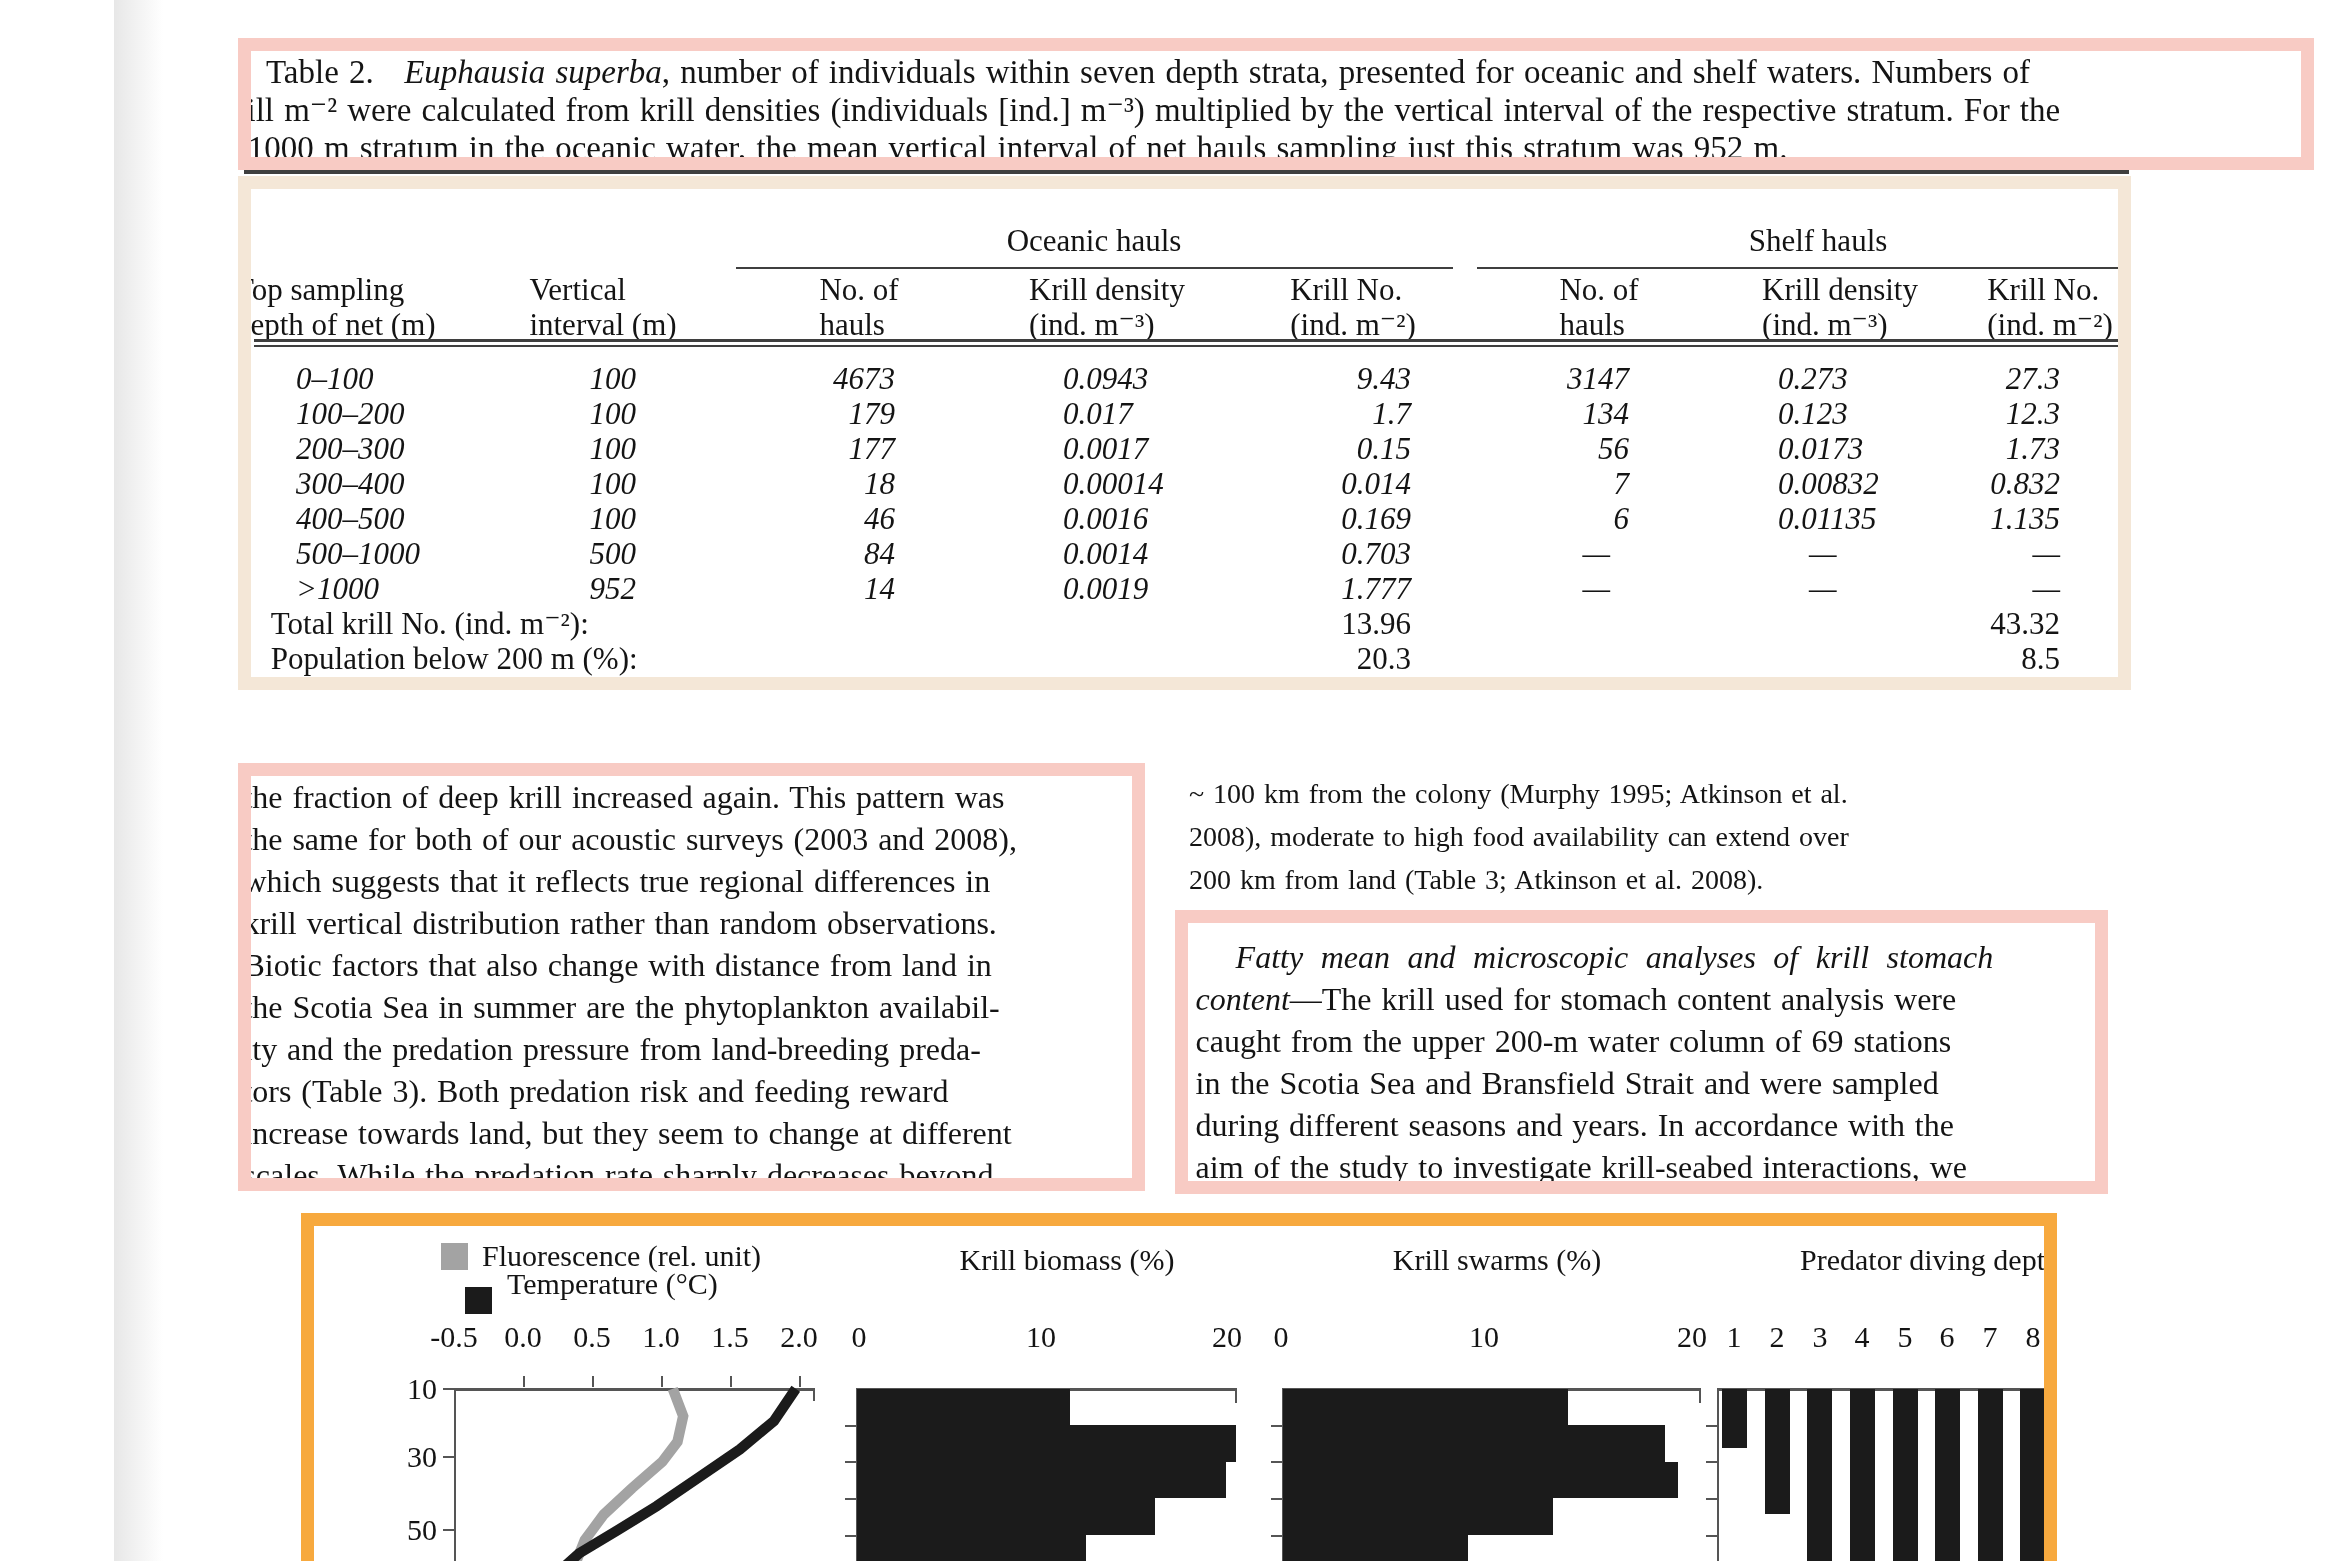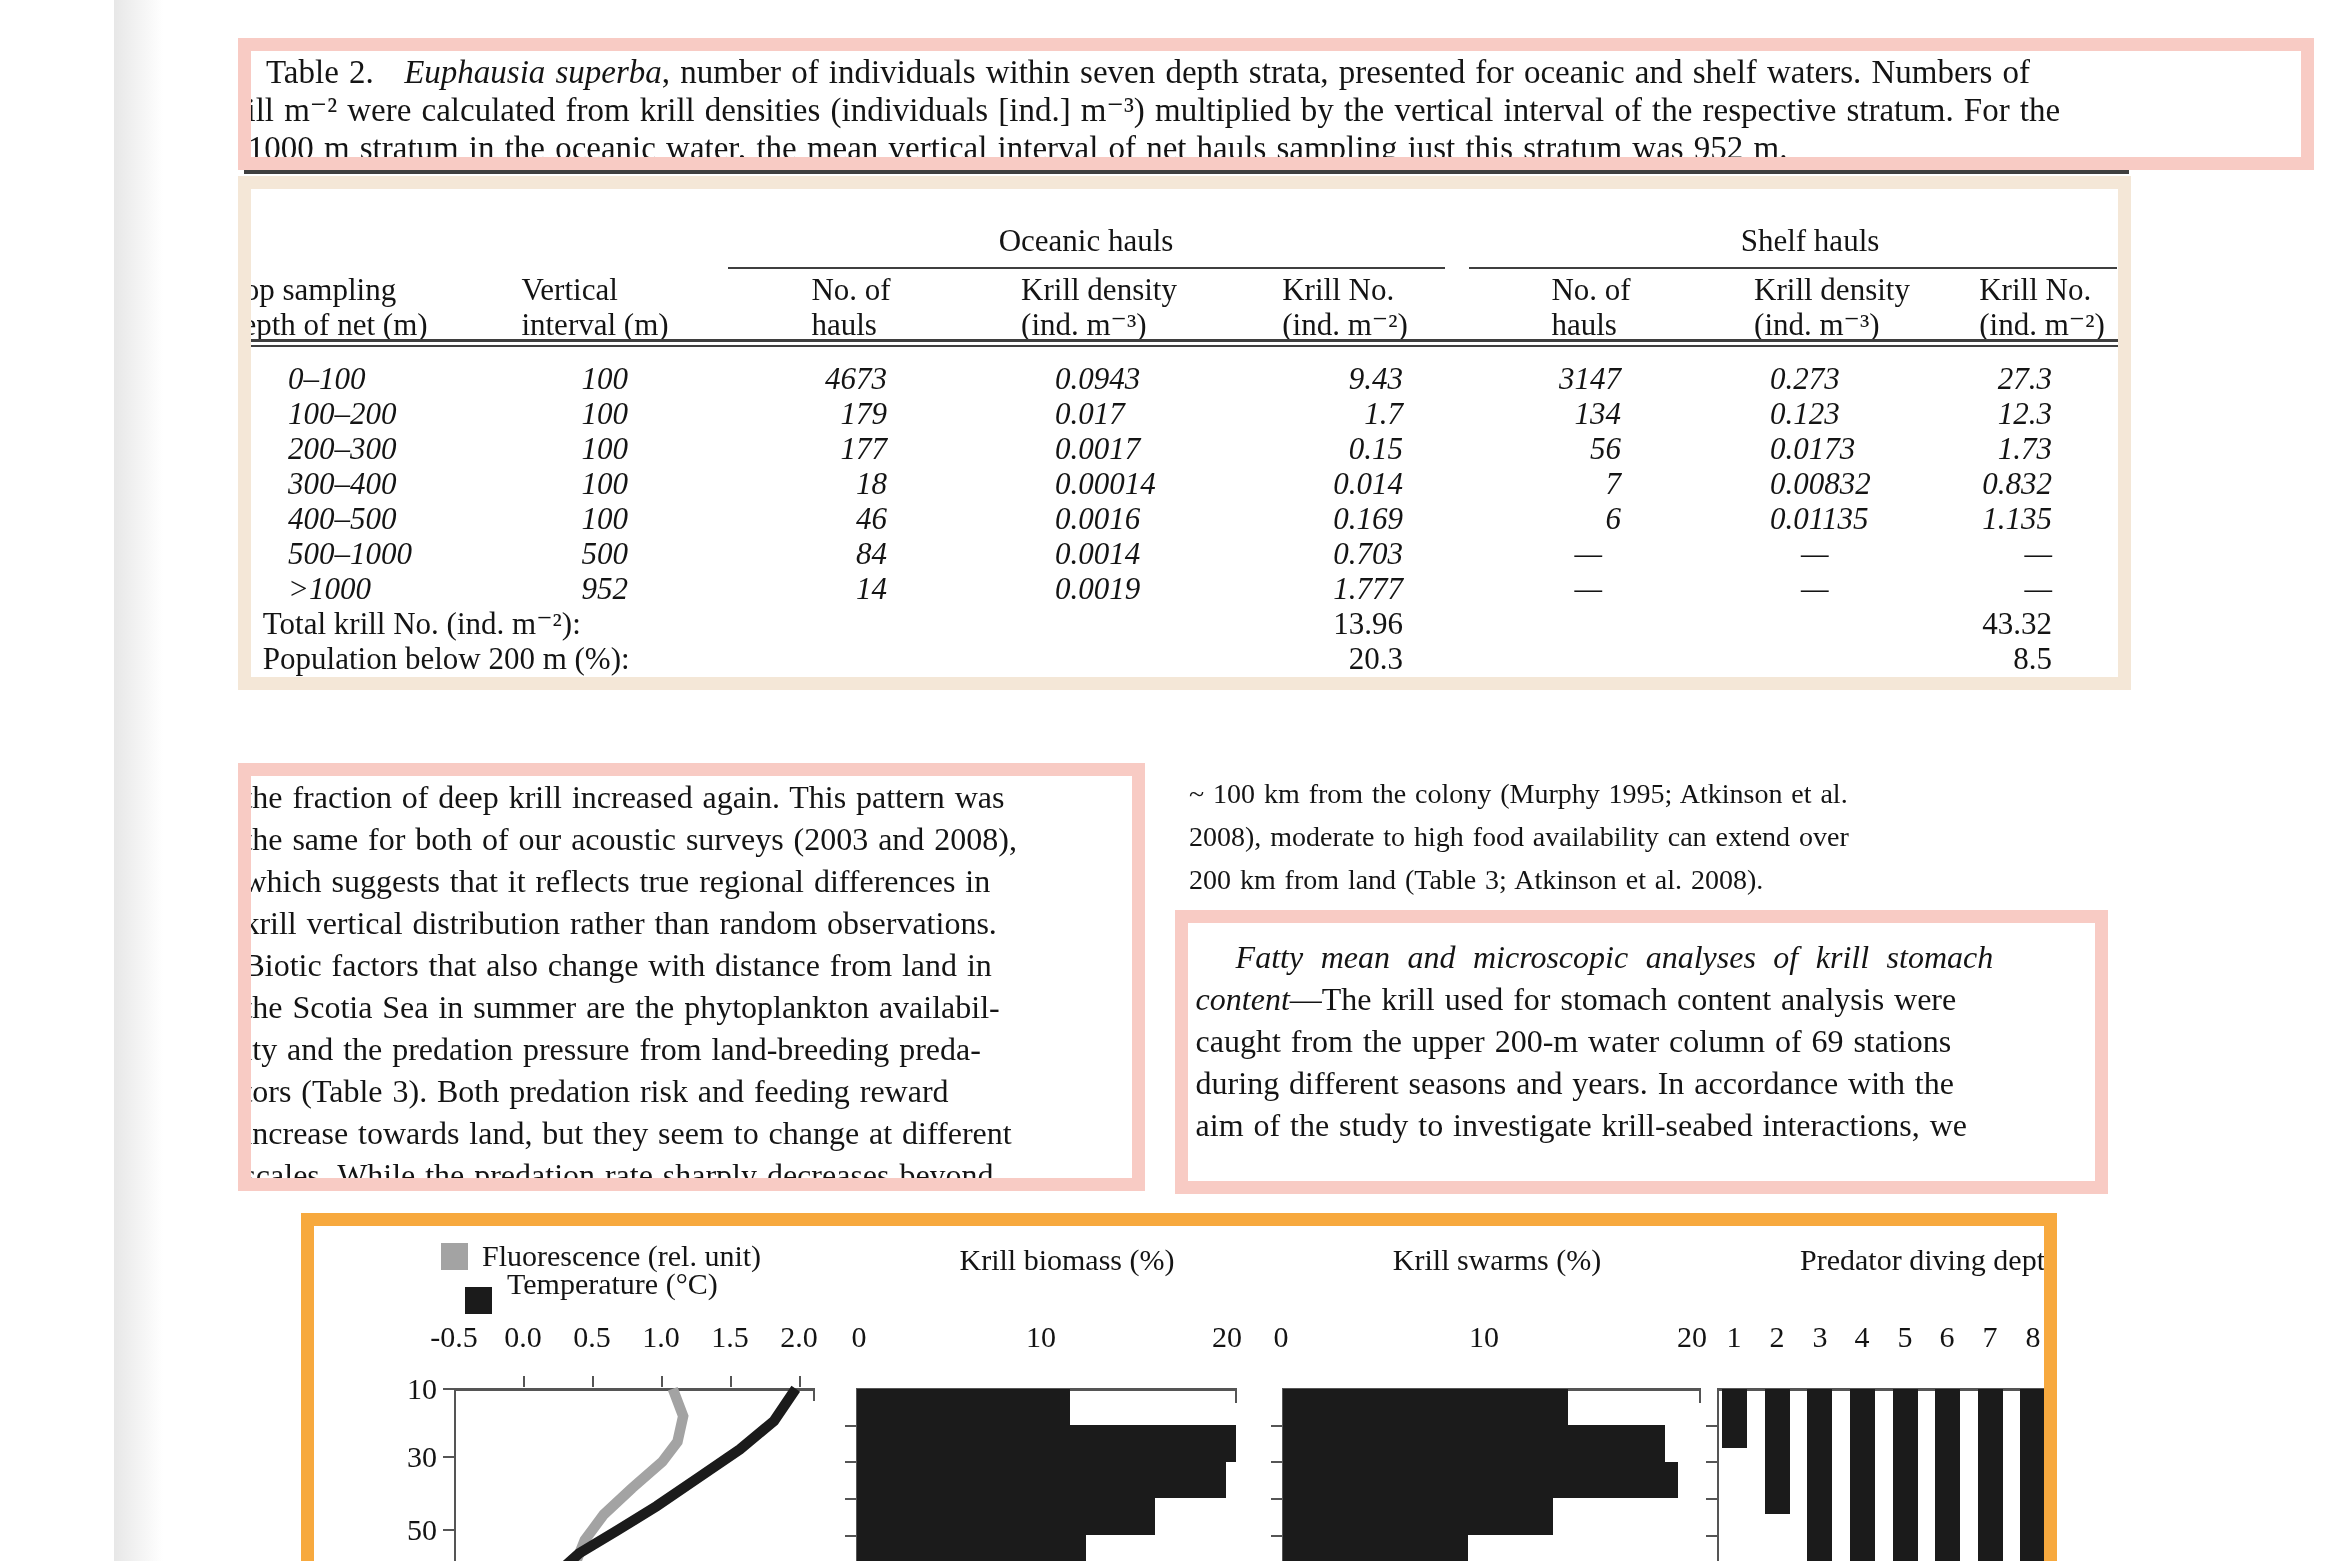--- a/index.html
+++ b/index.html
@@ -13,21 +13,21 @@
   
   .annot{box-sizing:border-box;overflow:hidden;background:#ffffff;}
   .annot-inner{position:absolute;}
   .pink{border:13.2px solid #f8cbc4;}
   .cream{border:13.2px solid #f4e7d7;}
   .orange{border:13.2px solid #f7a93e;}
   
   .caption-line{font-size:33px;line-height:38px;word-spacing:1.9px;}
   .italic{font-style:italic;}
   
-  .tbl{position:absolute;left:8px;top:0;width:1866px;height:399px;font-size:31px;}
+  .tbl{position:absolute;left:16px;top:0;width:1866px;height:399px;font-size:31px;}
   .rule{position:absolute;background:#3f3f3f;}
   .spanner{position:absolute;transform:translateX(-50%);white-space:nowrap;}
   .hdr{position:absolute;text-align:left;transform:translateX(-50%);line-height:35px;white-space:nowrap;}
   .hdr span{display:block;}
   .hdr-left{transform:none;text-align:left;}
   .rows{position:absolute;left:0;top:172px;}
   .trow{display:grid;grid-template-columns:218px 151px 259px 318px 198px 218px 323px 108px;height:35px;line-height:35px;font-style:italic;}
   .trow span{display:block;box-sizing:border-box;}
   .c1{text-align:left;padding-left:29px;}
   .c2,.c3,.c5,.c6,.c8{text-align:right;}
@@ -211,20 +211,21 @@
     <div class="rp-line">~ 100 km from the colony (Murphy 1995; Atkinson et al.</div>
     <div class="rp-line">2008), moderate to high food availability can extend over</div>
     <div class="rp-line">200 km from land (Table 3; Atkinson et al. 2008).</div>
   </div>
 
   <div class="abs annot pink" style="left:1175px;top:910px;width:933px;height:284px;">
     <div class="annot-inner" style="left:7.6px;top:13.2px;width:1041px;">
       <div class="body-line"><span style="display:inline-block;width:40px;"></span><span class="italic" style="word-spacing:9.5px;">Fatty mean and microscopic analyses of krill stomach</span></div>
       <div class="body-line"><span class="italic">content</span><span>—The krill used for stomach content analysis were</span></div>
       <div class="body-line">caught from the upper 200-m water column of 69 stations</div>
+      <div class="body-line">in the Scotia Sea and Bransfield Strait and were sampled</div>
       <div class="body-line">during different seasons and years. In accordance with the</div>
       <div class="body-line">aim of the study to investigate krill-seabed interactions, we</div>
     </div>
   </div>
 
   <div class="abs annot orange" style="left:301px;top:1213px;width:1756px;height:379px;">
     <div class="annot-inner" style="left:0;top:0;width:1730px;height:352px;">
 
       <div class="swatch" style="left:127px;top:17px;background:#a3a3a3;"></div>
       <div class="abs fig-label" style="left:168px;top:11.4px;">Fluorescence (rel. unit)</div>

